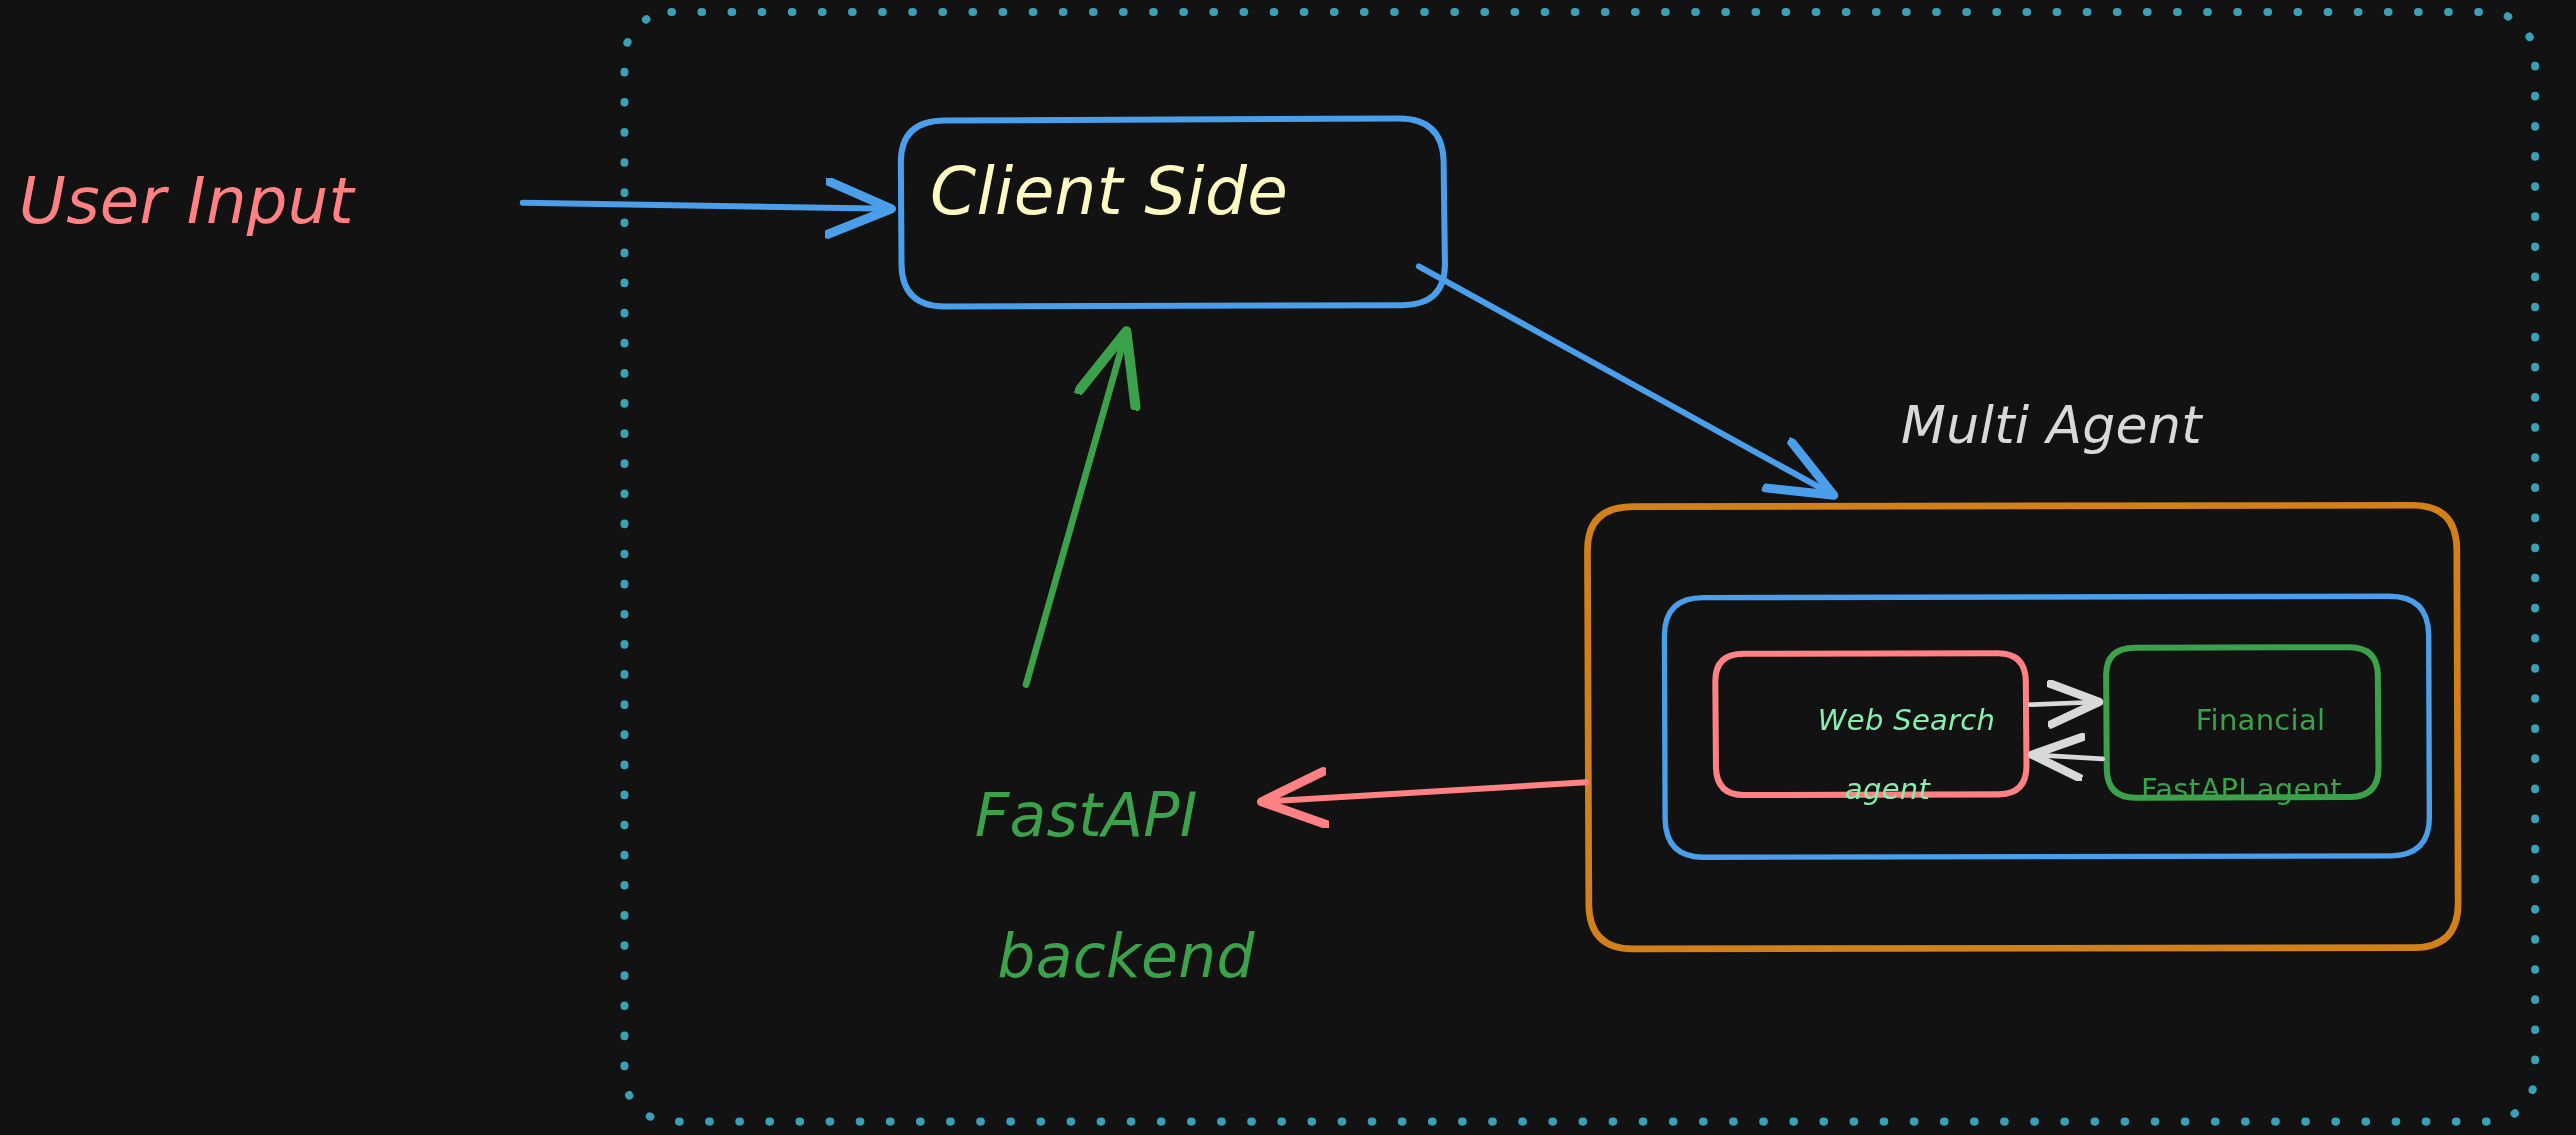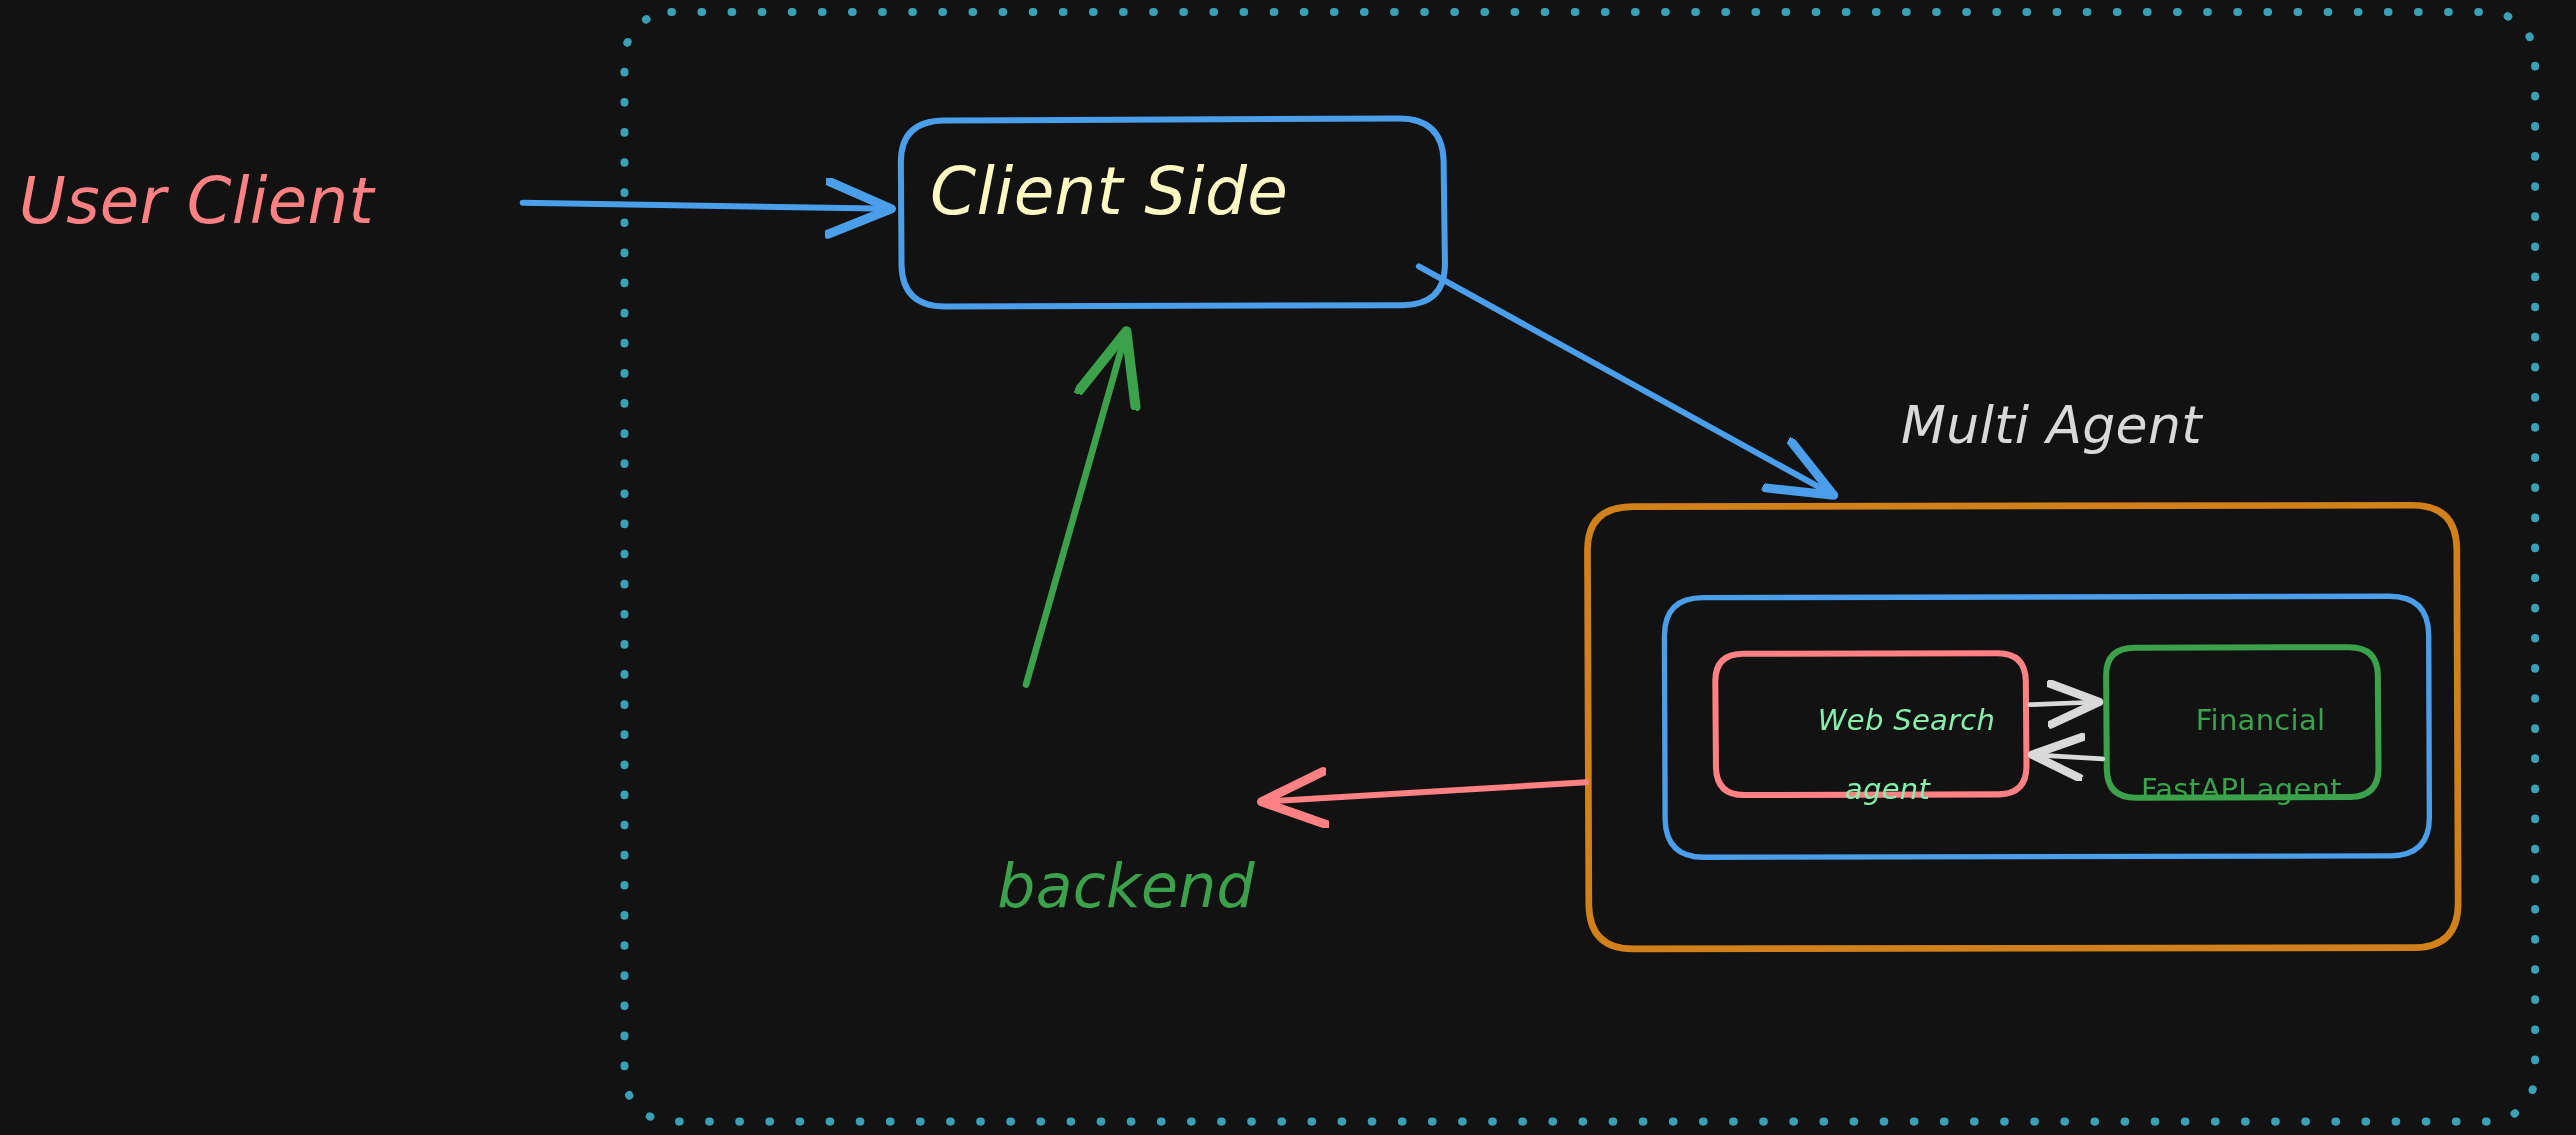--- a/index.html
+++ b/index.html
@@ -159,27 +159,28 @@
 
     <g>
       <path d="M3033,1053 L3133,1049" fill="none" stroke="#d9d9d9" stroke-width="7" stroke-linecap="round" marker-end="url(#arrow-white)"></path>
     </g>
 
     <g>
       <path d="M3142,1134 L3040,1128" fill="none" stroke="#d9d9d9" stroke-width="7" stroke-linecap="round" marker-end="url(#arrow-white)"></path>
     </g>
   </svg>
 
-  <div class="lbl" id="label-user-input">User Client</div>
+  <div class="lbl" id="label-user-input">User Input</div>
 
   <div class="lbl" id="label-client-side">Client Side</div>
 
   <div class="lbl" id="label-multi-agent">Multi Agent</div>
 
   <div class="lbl" id="label-fastapi">
+    <span>FastAPI</span>
     <span class="line2">backend</span>
   </div>
 
   <div class="lbl" id="label-web-search">
     <span>Web Search</span>
     <span class="line2">agent</span>
   </div>
 
   <div class="lbl" id="label-financial">
     <span>Financial</span>

